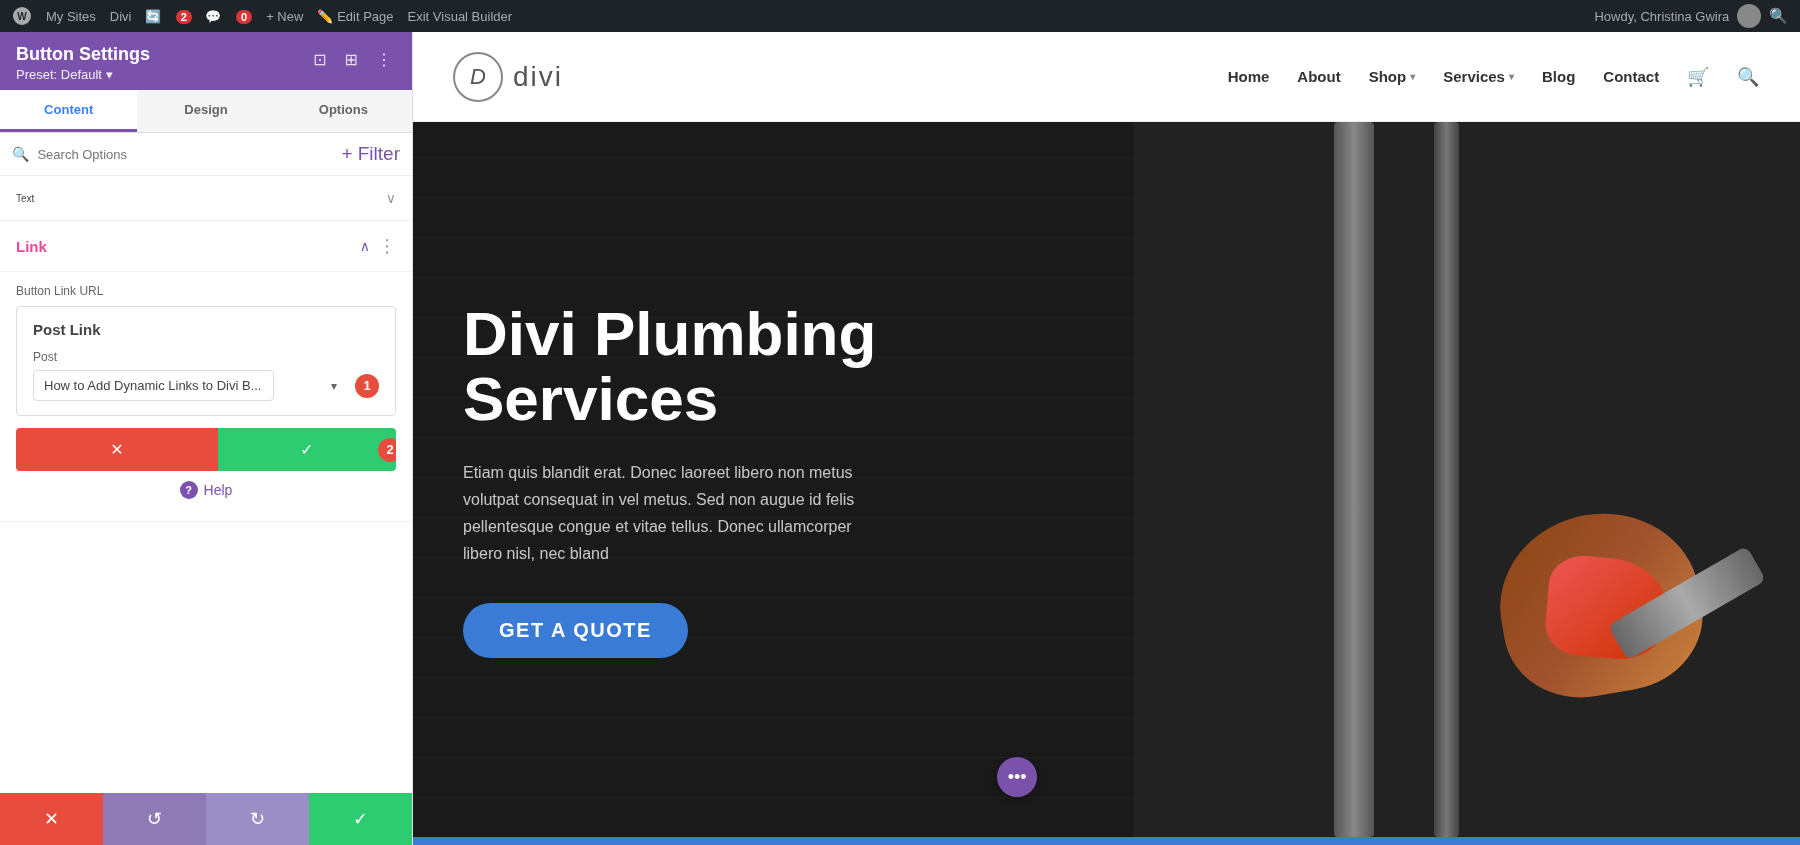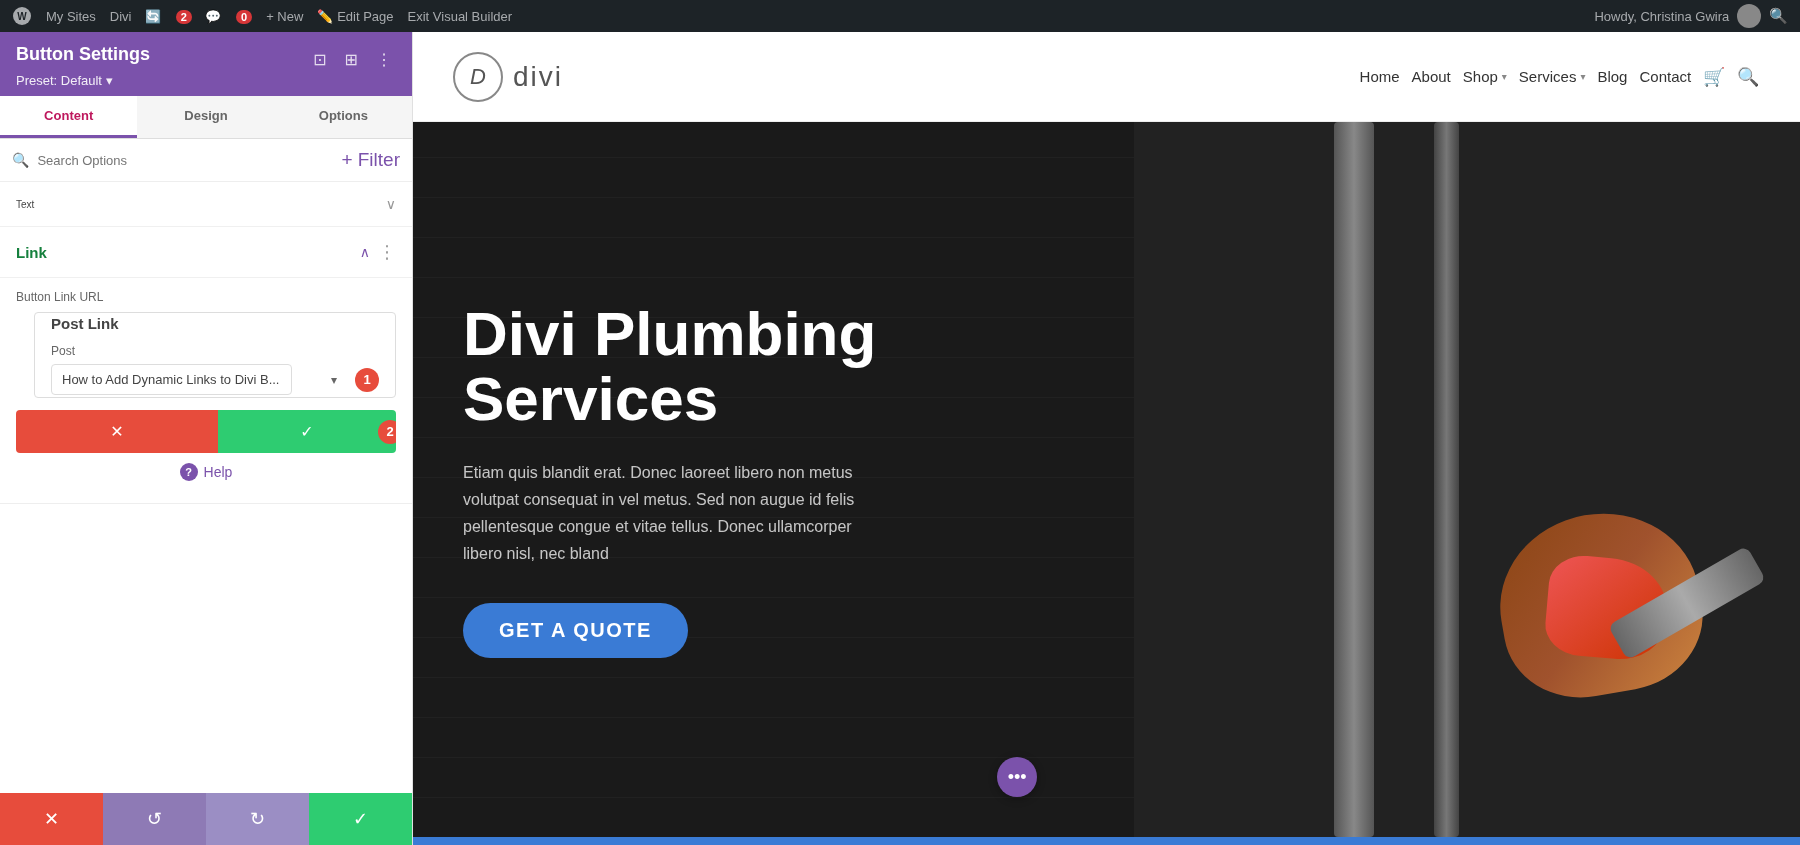--- a/index.html
+++ b/index.html
@@ -64,21 +64,21 @@
     
     .panel-header {
       background: #7b52ab;
       color: #fff;
       padding: 12px 16px 8px;
       flex-shrink: 0;
     }
     .panel-title {
       font-size: 18px;
       font-weight: 700;
-      margin-bottom: 8px;
+      margin-bottom: 2px;
     }
     .panel-preset {
       font-size: 13px;
       opacity: 0.9;
       display: flex;
       align-items: center;
       gap: 4px;
       cursor: pointer;
     }
     .panel-header-wrap {
@@ -104,21 +104,21 @@
       flex: 1;
       text-align: center;
       padding: 12px 8px;
       font-size: 13px;
       font-weight: 600;
       color: #666;
       cursor: pointer;
       border-bottom: 3px solid transparent;
     }
     .tab-item.active {
-      color: #be185d;
+      color: #3b82f6;
       border-bottom: 3px solid #7b52ab;
       background: #fff;
     }
 
     
     .search-bar {
       display: flex;
       align-items: center;
       padding: 10px 12px;
       border-bottom: 1px solid #eee;
@@ -173,21 +173,21 @@
     .link-section-header {
       display: flex;
       align-items: center;
       justify-content: space-between;
       padding: 14px 16px;
       cursor: pointer;
       border-bottom: 1px solid #f0f0f0;
     }
     .link-section-title {
       font-size: 15px;
-      color: #15803d;
+      color: #ec4899;
       font-weight: 600;
     }
     .link-section-actions {
       display: flex;
       align-items: center;
       gap: 8px;
     }
     .link-chevron-up {
       color: #7b52ab;
       font-size: 14px;
@@ -208,23 +208,22 @@
       color: #666;
       margin-bottom: 8px;
       font-weight: 500;
     }
 
     
     .post-link-card {
       background: #fff;
       border: 1px solid #ddd;
       border-radius: 4px;
-      padding: 2px 16px;
+      padding: 14px 16px;
       margin-bottom: 12px;
-      margin-left: 18px;
     }
     .post-link-title {
       font-size: 15px;
       font-weight: 600;
       color: #444;
       margin-bottom: 12px;
     }
     .post-label {
       font-size: 12px;
       color: #666;
@@ -399,21 +398,22 @@
     }
     .logo-text {
       font-size: 28px;
       color: #555;
       font-weight: 300;
       letter-spacing: 2px;
     }
     .site-nav {
       display: flex;
       align-items: center;
-      gap: 12px;
+      gap: 28px;
+      font-weight: bold;
     }
     .nav-item {
       font-size: 15px;
       color: #333;
       cursor: pointer;
       display: flex;
       align-items: center;
       gap: 4px;
     }
     .nav-chevron { font-size: 10px; color: #888; }

